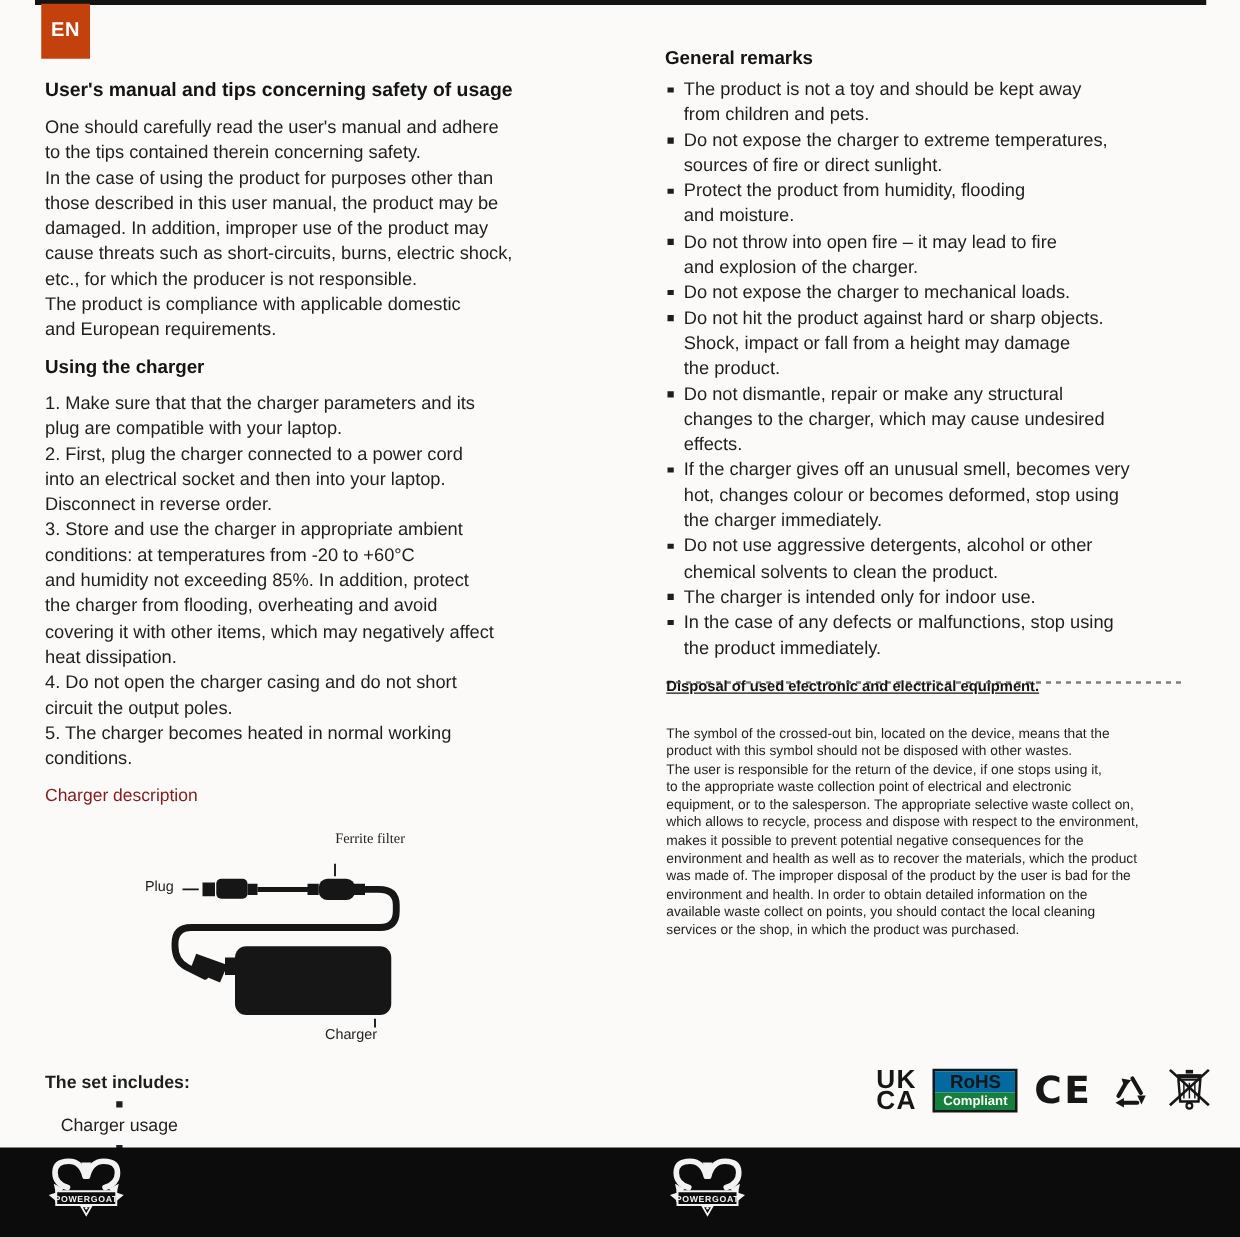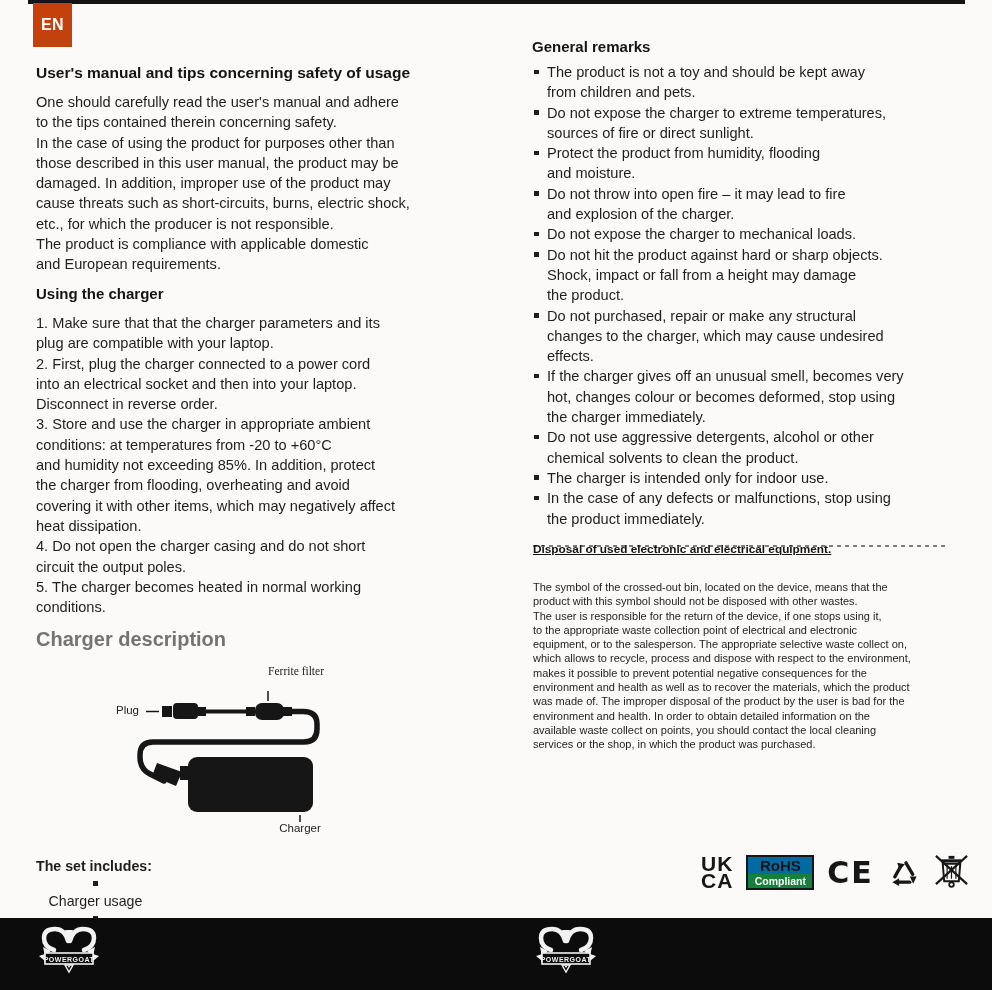--- a/index.html
+++ b/index.html
@@ -7,27 +7,27 @@
         color:#1e1e1e;font-family:"Liberation Sans",sans-serif;}
   .topstrip{position:absolute;left:28px;top:0;width:937px;height:4px;background:#141414;}
   .en-badge{position:absolute;left:33px;top:3px;width:39px;height:44px;background:#c2410c;
         color:#fff;font-weight:bold;font-size:16px;display:flex;align-items:center;
         justify-content:center;letter-spacing:.5px;}
   .h1{position:absolute;left:36px;top:64px;width:468px;font-size:15.5px;font-weight:bold;color:#141414;}
   .pre{white-space:pre-line;}
   .intro{position:absolute;left:36px;top:92px;width:470px;font-size:14.6px;line-height:20.3px;}
   .h-using{position:absolute;left:36px;top:285px;font-size:15px;font-weight:bold;color:#141414;}
   .steps{position:absolute;left:36px;top:313px;width:470px;font-size:14.6px;line-height:20.3px;}
-  .h-desc{position:absolute;left:36px;top:628px;font-size:20px;font-weight:bold;color:#737373;}
+  .h-desc{position:absolute;left:36px;top:628px;font-size:14px;font-weight:normal;color:#7f1d1d;}
   .diagram{position:absolute;left:36px;top:660px;width:460px;height:185px;}
   .diagram svg{position:absolute;left:0;top:0;}
   .lbl{position:absolute;font-size:11.5px;color:#222;}
   .lbl-ferrite{left:172px;top:5px;width:116px;text-align:right;font-family:Liberation Serif, serif;}
   .lbl-plug{left:80px;top:44px;}
-  .lbl-charger{left:224px;top:162px;width:80px;text-align:center;}
+  .lbl-charger{left:224px;top:162px;width:80px;text-align:left;}
   .set-includes{position:absolute;left:36px;top:858px;font-size:14.2px;display:flex;
         align-items:center;gap:7px;flex-direction:column;}
   .si-label{font-weight:bold;margin-right:3px;}
   .sq{width:4.5px;height:4.5px;background:#1e1e1e;display:inline-block;}
   .h-general{position:absolute;left:532px;top:38px;font-size:15px;font-weight:bold;color:#141414;}
   .bullets{position:absolute;left:532px;top:62px;width:430px;margin:0;padding:0;list-style:none;
         font-size:14.6px;line-height:20.3px;}
   .bullets li{position:relative;padding-left:15px;white-space:pre-line;}
   .bullets li::before{content:"";position:absolute;left:2px;top:7.5px;width:4.5px;height:4.5px;background:#1e1e1e;}
   .divider{position:absolute;left:533px;top:545px;width:412px;height:2px;
@@ -125,21 +125,21 @@
       <li>Do not expose the charger to extreme temperatures,
 sources of fire or direct sunlight.</li>
       <li>Protect the product from humidity, flooding
 and moisture.</li>
       <li>Do not throw into open fire – it may lead to fire
 and explosion of the charger.</li>
       <li>Do not expose the charger to mechanical loads.</li>
       <li>Do not hit the product against hard or sharp objects.
 Shock, impact or fall from a height may damage
 the product.</li>
-      <li>Do not purchased, repair or make any structural
+      <li>Do not dismantle, repair or make any structural
 changes to the charger, which may cause undesired
 effects.</li>
       <li>If the charger gives off an unusual smell, becomes very
 hot, changes colour or becomes deformed, stop using
 the charger immediately.</li>
       <li>Do not use aggressive detergents, alcohol or other
 chemical solvents to clean the product.</li>
       <li>The charger is intended only for indoor use.</li>
       <li>In the case of any defects or malfunctions, stop using
 the product immediately.</li>

